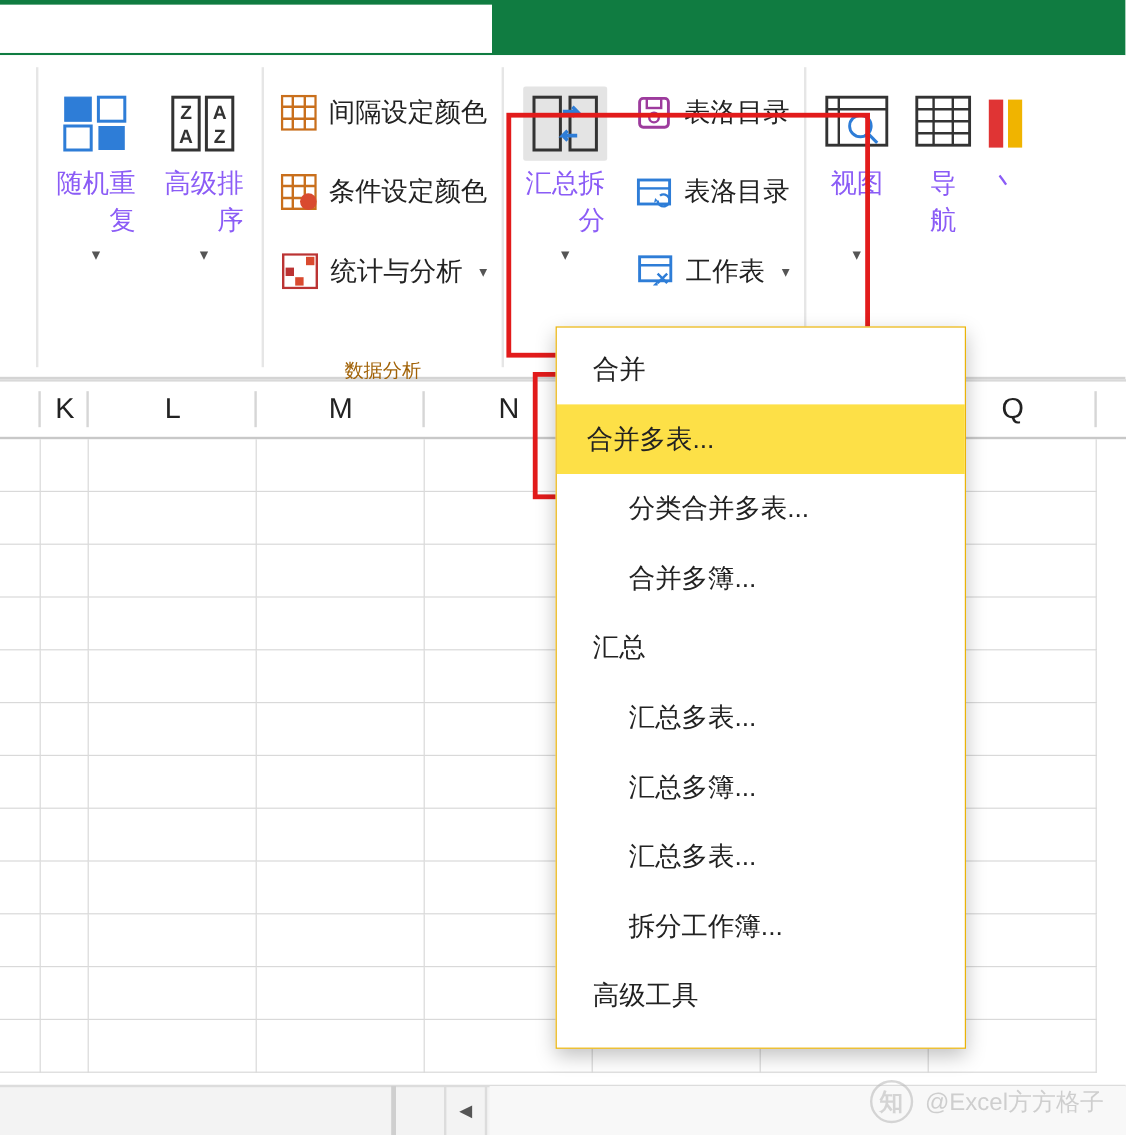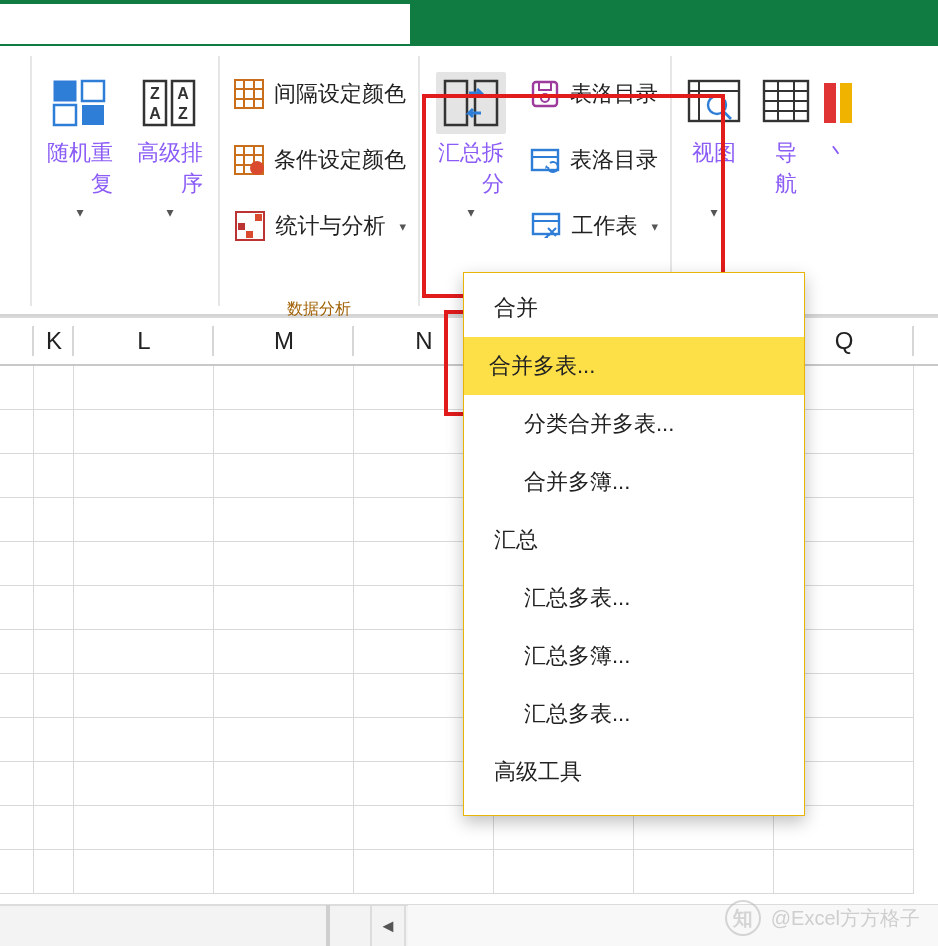--- a/index.html
+++ b/index.html
@@ -543,20 +543,21 @@
 
 <div class="dropdown">
   <div class="dd-section-title">合并</div>
   <div class="dd-item highlight">合并多表...</div>
   <div class="dd-item">分类合并多表...</div>
   <div class="dd-item">合并多簿...</div>
   <div class="dd-section-title">汇总</div>
   <div class="dd-item">汇总多表...</div>
   <div class="dd-item">汇总多簿...</div>
   <div class="dd-item">汇总多表...</div>
+  <div class="dd-item">拆分工作簿...</div>
   <div class="dd-section-title">高级工具</div>
 </div>
 
 <div class="hl hl1"></div>
 <div class="hl hl2"></div>
 
 <div class="watermark">
   <span class="zh-logo">知</span>
   <span class="wm-text">@Excel方方格子</span>
 </div>

